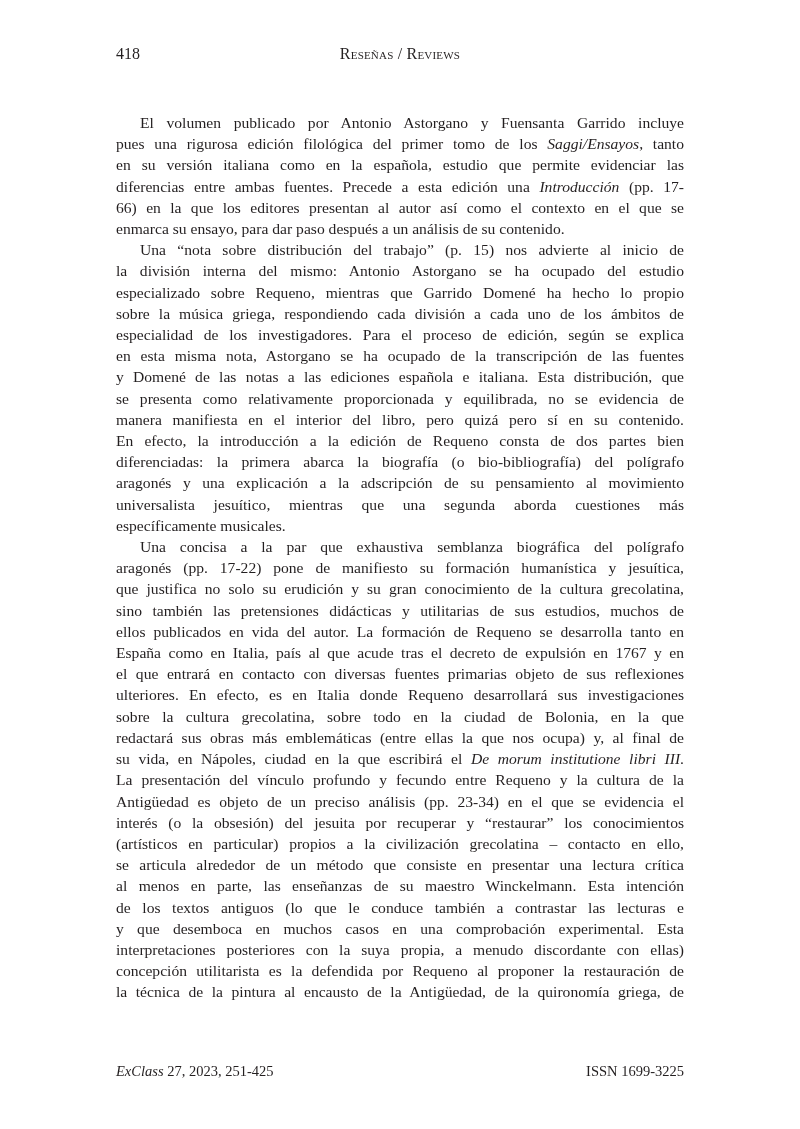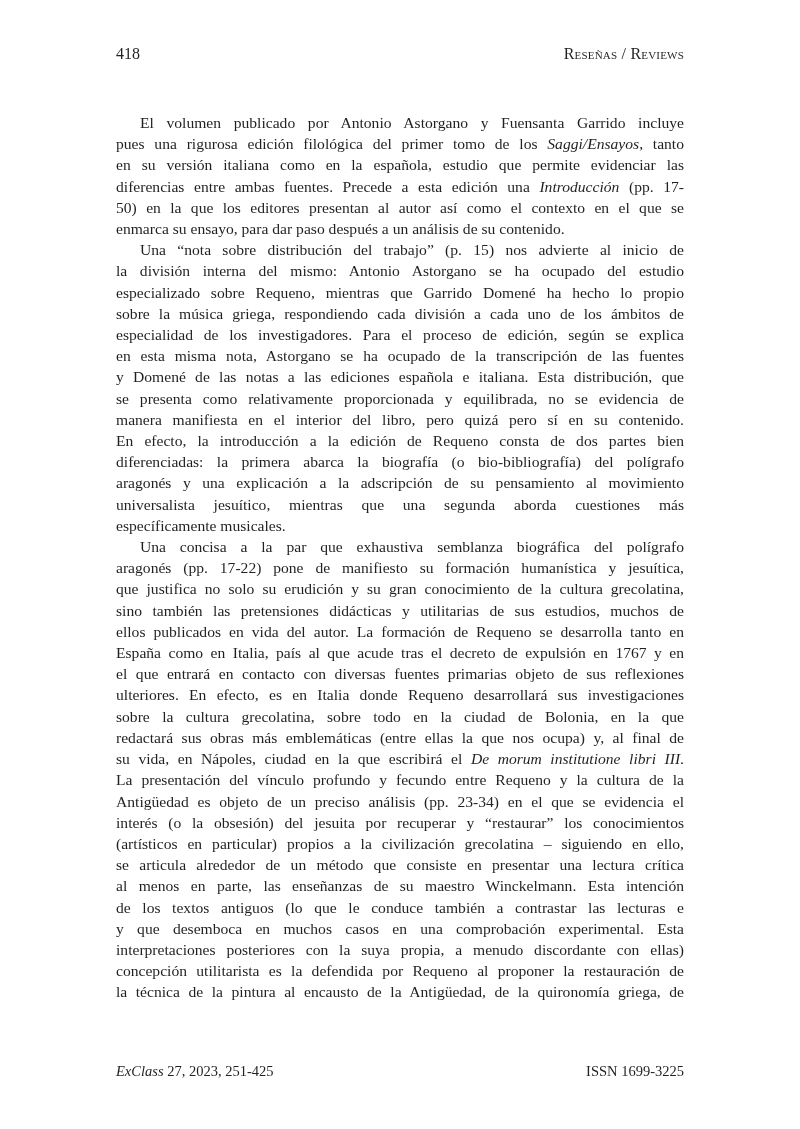--- a/index.html
+++ b/index.html
@@ -7,21 +7,21 @@
       width: 800px; height: 1129px; position: relative; overflow: hidden;
       font-family: "Liberation Serif", "DejaVu Serif", serif;
       color: #231f20;
     }
     .header {
       position: absolute; top: 45px; left: 116px; width: 568px; height: 22px;
       font-size: 16px;
     }
     .page-num { position: absolute; left: 0; top: 0; }
     .running-head {
-      position: absolute; left: 0; right: 0; top: 0; text-align: right;
+      position: absolute; left: 0; right: 0; top: 0; text-align: center;
       font-variant: small-caps; letter-spacing: 0.2px;
     }
     .body-text {
       position: absolute; top: 112px; left: 116px; width: 568px;
       font-size: 15.6px; line-height: 21.2px; text-align: justify;
       hyphens: none;
     }
     .line { display: block; text-align: justify; text-align-last: justify; white-space: nowrap; }
     .line.last { text-align-last: left; }
     em { font-style: italic; }
@@ -39,21 +39,21 @@
   <span class="page-num">418</span>
   <span class="running-head">Reseñas / Reviews</span>
 </div>
 
 <div class="body-text" id="body-text">
     <div>
       <span class="line" style="padding-left: 24px;">El volumen publicado por Antonio Astorgano y Fuensanta Garrido incluye</span>
       <span class="line">pues una rigurosa edición filológica del primer tomo de los <em>Saggi/Ensayos</em>, tanto</span>
       <span class="line">en su versión italiana como en la española, estudio que permite evidenciar las</span>
       <span class="line">diferencias entre ambas fuentes. Precede a esta edición una <em>Introducción</em> (pp. 17-</span>
-      <span class="line">50) en la que los editores presentan al autor así como el contexto en el que se</span>
+      <span class="line">66) en la que los editores presentan al autor así como el contexto en el que se</span>
       <span class="line last">enmarca su ensayo, para dar paso después a un análisis de su contenido.</span>
     </div>
     <div>
       <span class="line" style="padding-left: 24px;">Una “nota sobre distribución del trabajo” (p. 15) nos advierte al inicio de</span>
       <span class="line">la división interna del mismo: Antonio Astorgano se ha ocupado del estudio</span>
       <span class="line">especializado sobre Requeno, mientras que Garrido Domené ha hecho lo propio</span>
       <span class="line">sobre la música griega, respondiendo cada división a cada uno de los ámbitos de</span>
       <span class="line">especialidad de los investigadores. Para el proceso de edición, según se explica</span>
       <span class="line">en esta misma nota, Astorgano se ha ocupado de la transcripción de las fuentes</span>
       <span class="line">y Domené de las notas a las ediciones española e italiana. Esta distribución, que</span>
@@ -73,21 +73,21 @@
       <span class="line">ellos publicados en vida del autor. La formación de Requeno se desarrolla tanto en</span>
       <span class="line">España como en Italia, país al que acude tras el decreto de expulsión en 1767 y en</span>
       <span class="line">el que entrará en contacto con diversas fuentes primarias objeto de sus reflexiones</span>
       <span class="line">ulteriores. En efecto, es en Italia donde Requeno desarrollará sus investigaciones</span>
       <span class="line">sobre la cultura grecolatina, sobre todo en la ciudad de Bolonia, en la que</span>
       <span class="line">redactará sus obras más emblemáticas (entre ellas la que nos ocupa) y, al final de</span>
       <span class="line">su vida, en Nápoles, ciudad en la que escribirá el <em>De morum institutione libri III</em>.</span>
       <span class="line">La presentación del vínculo profundo y fecundo entre Requeno y la cultura de la</span>
       <span class="line">Antigüedad es objeto de un preciso análisis (pp. 23-34) en el que se evidencia el</span>
       <span class="line">interés (o la obsesión) del jesuita por recuperar y “restaurar” los conocimientos</span>
-      <span class="line">(artísticos en particular) propios a la civilización grecolatina – siguiendo en ello,</span>
+      <span class="line">(artísticos en particular) propios a la civilización grecolatina – contacto en ello,</span>
       <span class="line">se articula alrededor de un método que consiste en presentar una lectura crítica</span>
       <span class="line">al menos en parte, las enseñanzas de su maestro Winckelmann. Esta intención</span>
       <span class="line">de los textos antiguos (lo que le conduce también a contrastar las lecturas e</span>
       <span class="line">y que desemboca en muchos casos en una comprobación experimental. Esta</span>
       <span class="line">interpretaciones posteriores con la suya propia, a menudo discordante con ellas)</span>
       <span class="line">concepción utilitarista es la defendida por Requeno al proponer la restauración de</span>
       <span class="line">la técnica de la pintura al encausto de la Antigüedad, de la quironomía griega, de</span>
     </div>
   </div>
 

